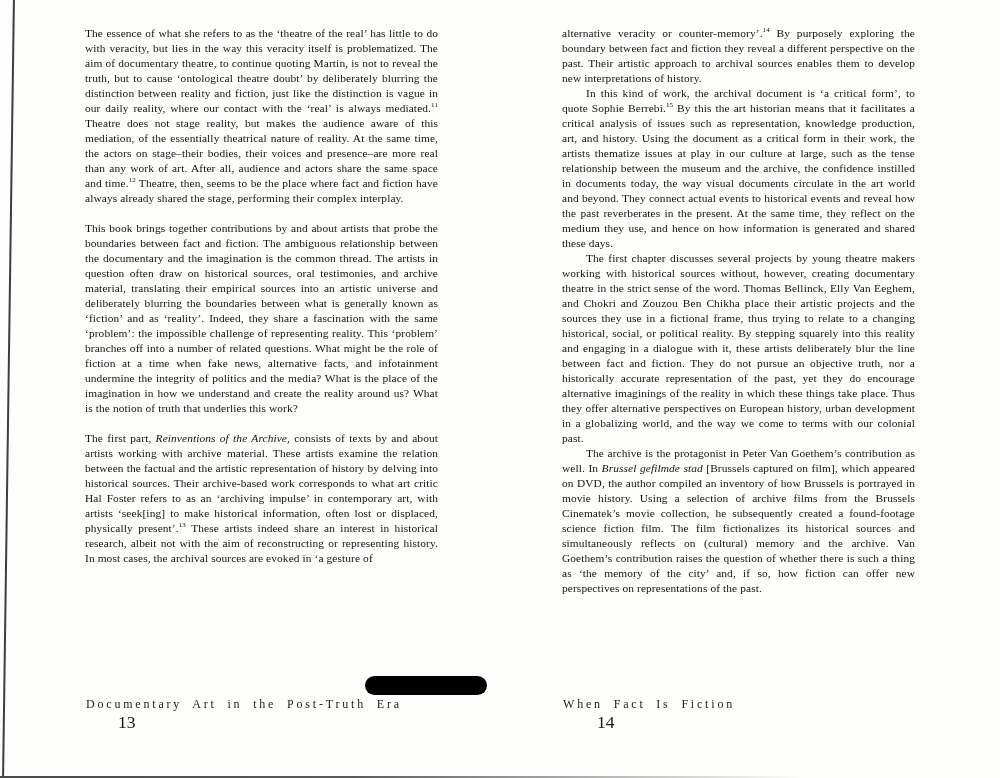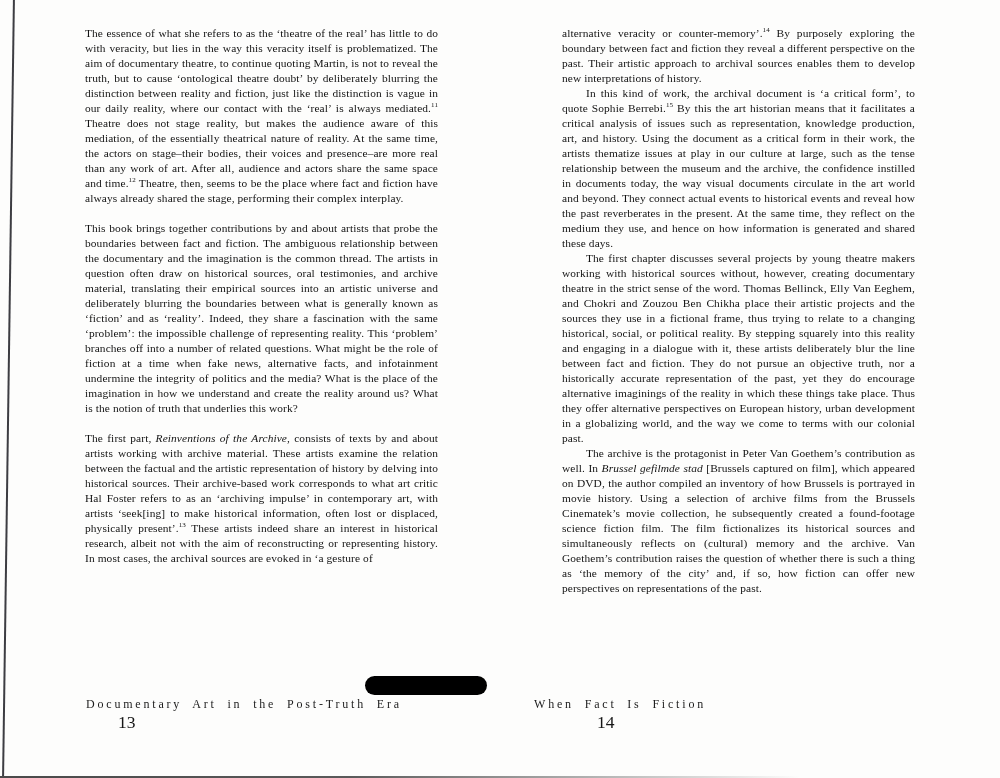--- a/index.html
+++ b/index.html
@@ -54,21 +54,21 @@
   
   .running-title {
     position: absolute;
     font-size: 12px;
     letter-spacing: 2.8px;
     word-spacing: 5px;
     color: #1c1c1c;
     white-space: nowrap;
   }
   .running-title.left  { left: 86px;  top: 697px; }
-  .running-title.right { left: 534px; top: 697px; }
+  .running-title.right { left: 563px; top: 697px; }
 
   .page-number {
     position: absolute;
     font-size: 17.5px;
     color: #161616;
   }
   .page-number.left  { left: 118px; top: 712px; }
   .page-number.right { left: 597px; top: 712px; }
 
   

